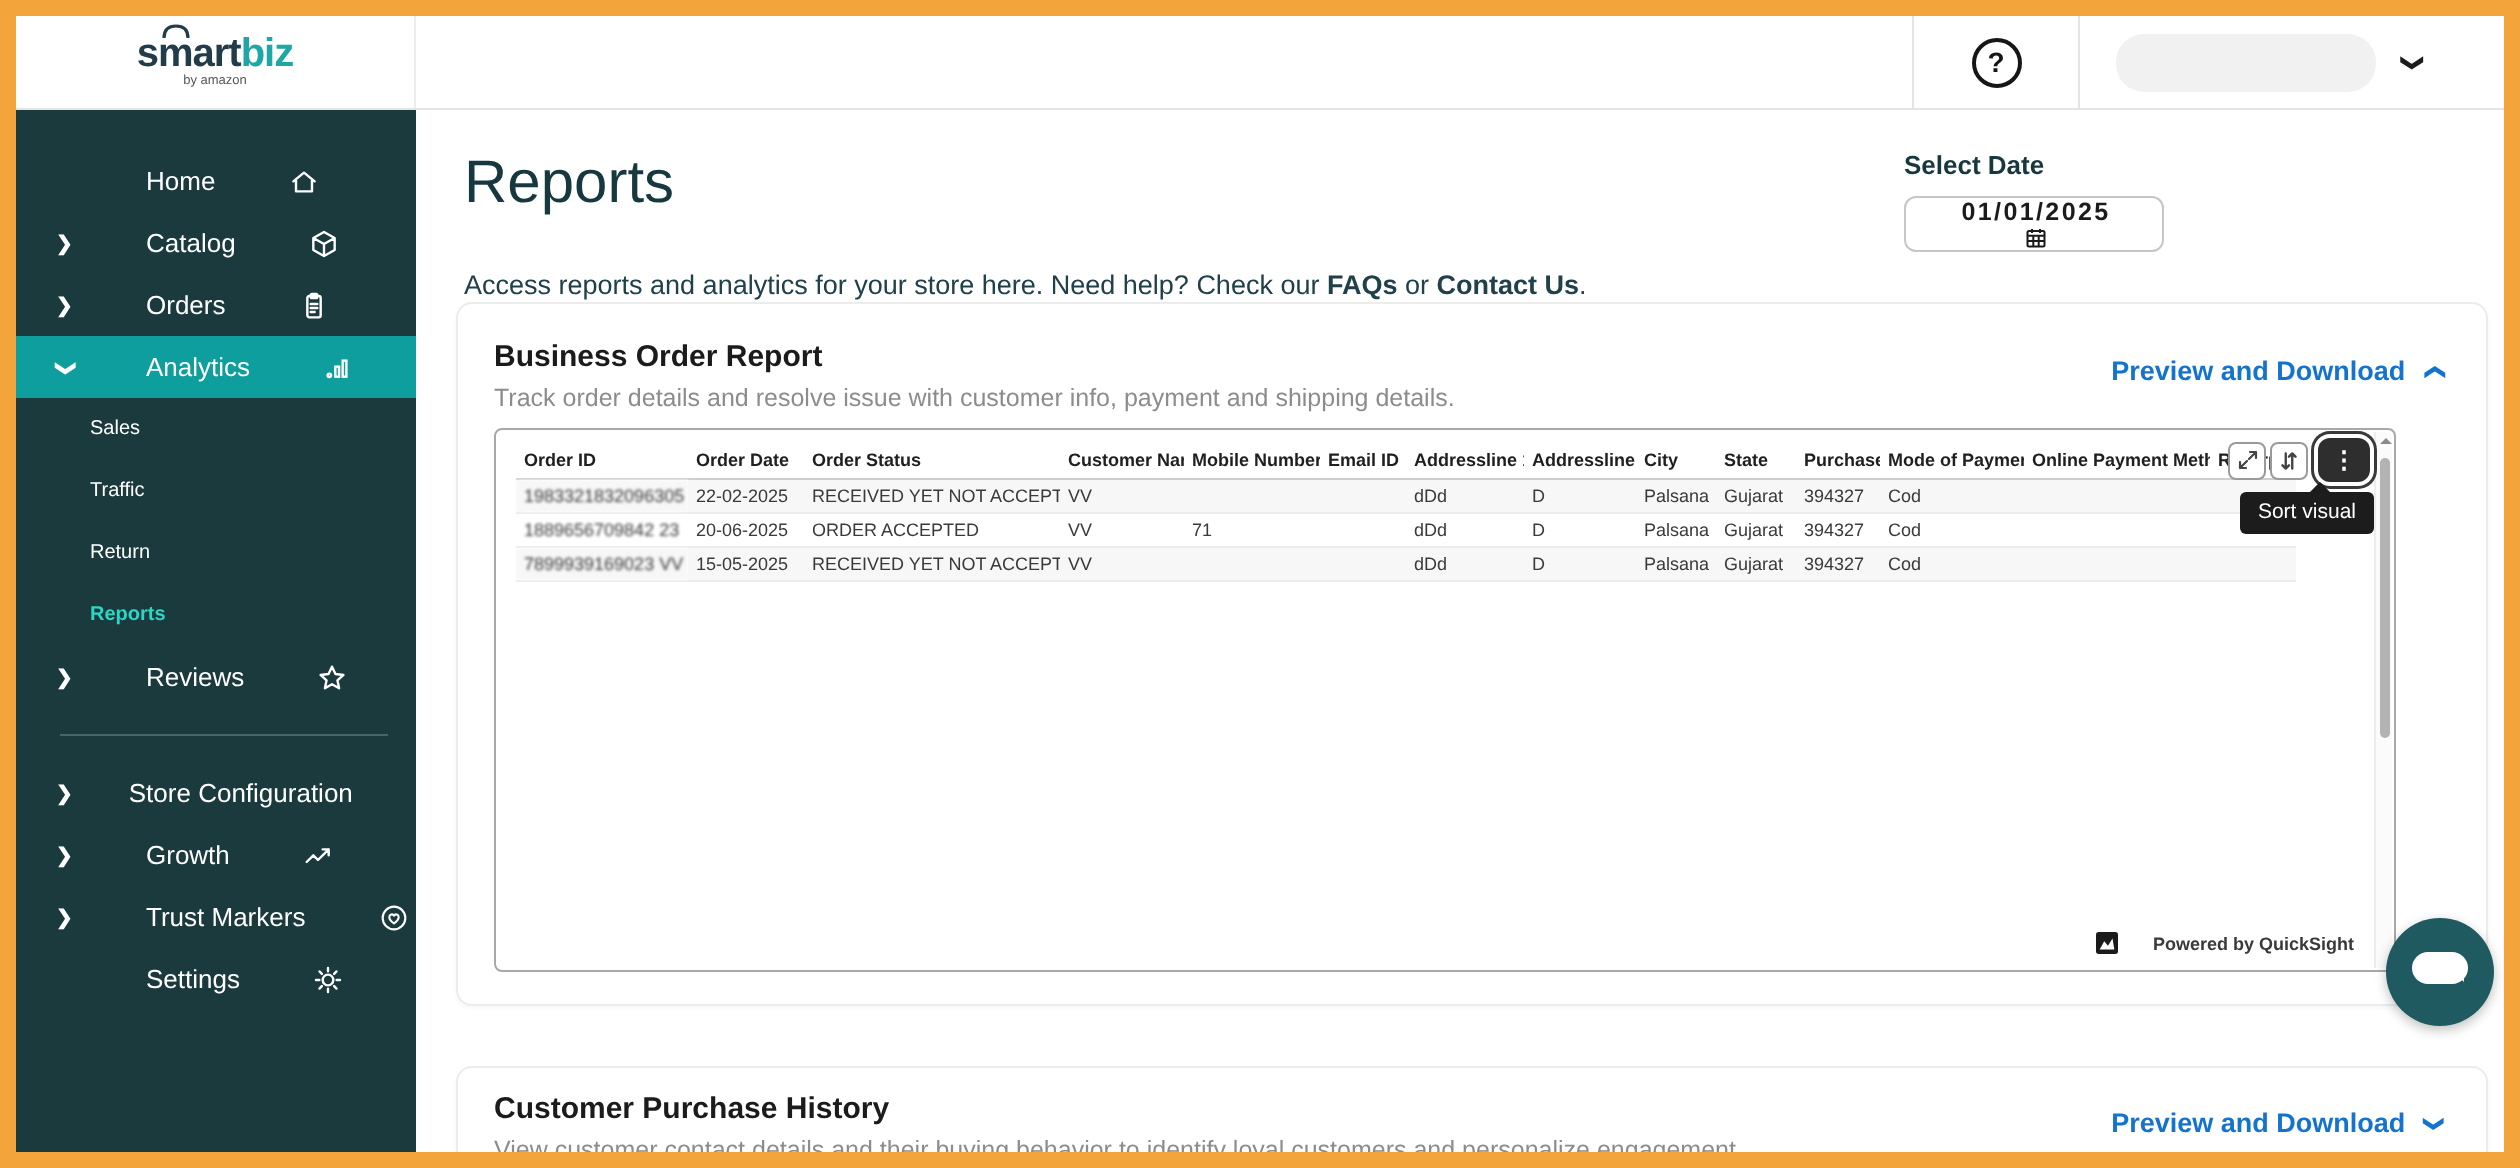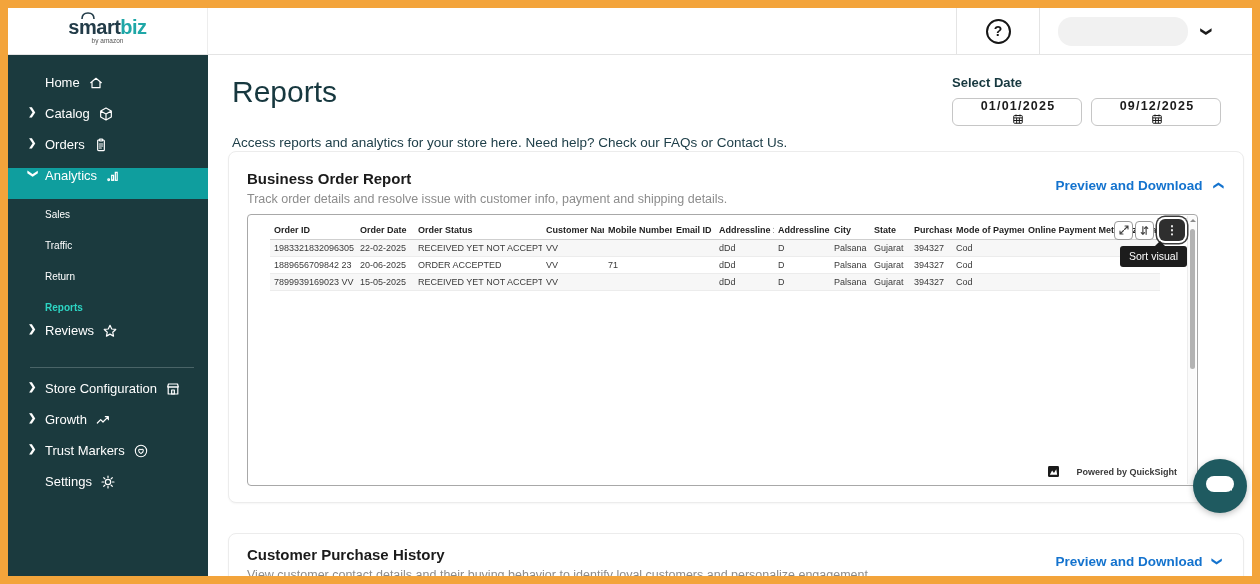--- a/index.html
+++ b/index.html
@@ -17,35 +17,35 @@
   .logo-by { display:block; font-size:6.5px; color:#555; margin-top:1px; }
   .topbar-right { margin-left:auto; display:flex; align-items:stretch; height:100%; }
   .help-box { width:84px; display:flex; align-items:center; justify-content:center; border-left:1px solid #e4e4e4; border-right:1px solid #e4e4e4; cursor:pointer; }
   .help-icon { width:25px; height:25px; border:2px solid #161616; border-radius:50%; display:flex; align-items:center; justify-content:center; font-size:14px; font-weight:700; color:#161616; }
   .account-box { width:212px; display:flex; align-items:center; gap:14px; padding:0 18px; cursor:pointer; }
   .account-pill { width:130px; height:29px; background:#f1f1f1; border-radius:14px; }
   .chev { display:inline-block; font-size:11px; font-weight:700; color:#1b1b1b; transform:rotate(90deg); }
 
   
   .sidebar { position:absolute; left:0; top:47px; bottom:0; width:200px; background:#1B3A3E; padding-top:20px; z-index:4; }
-  .nav-item { height:31px; display:flex; align-items:flex-start; padding-left:20px; color:#fff; font-size:13px; font-weight:500; cursor:pointer; white-space:nowrap; }
+  .nav-item { height:31px; display:flex; align-items:center; padding-left:20px; color:#fff; font-size:13px; font-weight:500; cursor:pointer; white-space:nowrap;gap:28px; }
   .nav-item .arrow { width:17px; font-size:10px; font-weight:700; color:#fff; }
   .nav-item .arrow.down { transform:rotate(90deg) translateX(1px); width:10px; margin-right:7px; }
   .nav-item .noarrow { width:17px; }
   .nav-item svg { margin-left:8px; }
   .nav-item.active-parent { background:#0F9E9E; }
   .nav-sub { height:31px; display:flex; align-items:center; padding-left:37px; color:#fff; font-size:10px; cursor:pointer; }
   .nav-sub.current { color:#2DD5C4; font-weight:700; }
   .nav-divider { height:1px; background:#4a6467; margin:13px 14px 13px 22px; }
 
   
   .main { position:absolute; left:200px; top:47px; right:0; bottom:0; background:#fff; overflow:hidden; }
   .page-title { position:absolute; left:24px; top:20px; font-size:30px; font-weight:500; color:#17383F; }
   .page-desc { position:absolute; left:24px; top:80px; font-size:13.5px; color:#20404A; }
-  .page-desc a { color:#20404A; text-decoration:none; cursor:pointer; }
+  .page-desc a { color:#20404A; text-decoration:none; cursor:pointer;font-weight:bold; }
 
   .date-filter { position:absolute; left:744px; top:20px; width:272px; }
   .date-label { font-size:13px; font-weight:700; color:#17383F; margin-bottom:8px; }
   .date-row { display:flex; gap:9px; }
   .date-input { width:130px; height:28px; border:1px solid #c6c6c6; border-radius:6px; background:#fff; display:flex; align-items:center; justify-content:space-between; padding:0 8px 0 10px; cursor:pointer;flex-direction:column; }
   .date-input span { font-size:12.5px; font-weight:600; letter-spacing:1.2px; color:#1b1b1b; }
 
   .card { position:absolute; left:20px; width:1016px; background:#fff; border:1px solid #ececec; border-radius:8px; box-shadow:0 1px 2px rgba(0,0,0,0.04); }
   .card1 { top:96px; height:352px; }
   .card2 { top:478px; height:70px; }
@@ -55,21 +55,21 @@
   .card2 .card-head { padding:12px 20px 0 18px; }
   .card-action { position:absolute; right:22px; font-size:13.5px; font-weight:700; color:#1473CE; cursor:pointer; display:flex; align-items:center; gap:10px; }
   .card1 .card-action { top:26px; }
   .card2 .card-action { top:20px; }
   .card-action .chevb { font-size:10px; font-weight:700; color:#1473CE; display:inline-block; }
   .chevb.up { transform:rotate(-90deg); }
   .chevb.down { transform:rotate(90deg); }
 
   
   .embed { position:absolute; left:18px; top:62px; width:951px; height:272px; border:1px solid #a8a8a8; border-radius:4px; background:#fff; }
-  table.orders { position:absolute; left:10px; top:6px; width:890px; border-collapse:collapse; table-layout:fixed;margin-left:12px; }
+  table.orders { position:absolute; left:10px; top:6px; width:890px; border-collapse:collapse; table-layout:fixed; }
   table.orders th { font-size:9px; font-weight:700; color:#1f1f1f; text-align:left; padding:4px 4px; border-bottom:1px solid #cfcfcf; height:17px; white-space:nowrap; overflow:hidden; cursor:pointer; }
   table.orders td { font-size:9px; color:#3a3a3a; padding:3px 4px; border-bottom:1px solid #ececec; height:15px; white-space:nowrap; overflow:hidden; }
   table.orders tr.odd td { background:#f7f7f7; }
   td.redacted { filter:blur(0.7px); }
 
   .vis-toolbar { position:absolute; top:4px; right:12px; display:flex; align-items:center; gap:2px; z-index:3; }
   .tool-btn { width:19px; height:19px; background:#fff; border:1px solid #9a9a9a; border-radius:4px; display:flex; align-items:center; justify-content:center; cursor:pointer; }
   .menu-btn { width:26px; height:22px; background:#2e2e2e; border-radius:6px; margin-left:3px; display:flex; align-items:center; justify-content:center; color:#fff; font-size:12px; font-weight:700; letter-spacing:0; cursor:pointer; box-shadow:0 0 0 2px #fff, 0 0 0 3.5px #3a3a3a; }
   .tooltip { position:absolute; top:31px; right:10px; background:#1c1c1c; color:#fff; font-size:10.5px; padding:4px 9px 5px; border-radius:3px; z-index:3; }
   .tooltip:before { content:""; position:absolute; top:-5px; right:22px; border:5px solid transparent; border-bottom-color:#1c1c1c; border-top:none; }
@@ -197,27 +197,20 @@
 
   <div class="main">
     <h1 class="page-title">Reports</h1>
     <div class="page-desc"><span>Access reports and analytics for your store here. Need help? Check our </span><a>FAQs</a><span> or </span><a>Contact Us</a><span>.</span></div>
 
     <div class="date-filter">
       <div class="date-label">Select Date</div>
       <div class="date-row">
         <div class="date-input">
           <span>01/01/2025</span>
-          <svg width="16" height="16" viewBox="0 0 24 24" fill="none" stroke="#1a1a1a" stroke-width="2">
-              <rect x="3.5" y="5" width="17" height="15.5" rx="1.5"></rect>
-              <path d="M3.5 9.8h17M8 3v4M16 3v4M9.3 9.8v10.7M14.7 9.8v10.7M3.5 15h17"></path>
-            </svg>
-        </div>
-        <div class="date-input">
-          <span>09/12/2025</span>
           <svg width="16" height="16" viewBox="0 0 24 24" fill="none" stroke="#1a1a1a" stroke-width="2">
               <rect x="3.5" y="5" width="17" height="15.5" rx="1.5"></rect>
               <path d="M3.5 9.8h17M8 3v4M16 3v4M9.3 9.8v10.7M14.7 9.8v10.7M3.5 15h17"></path>
             </svg>
         </div>
       </div>
     </div>
 
     <div class="card card1">
       <div class="card-head">

